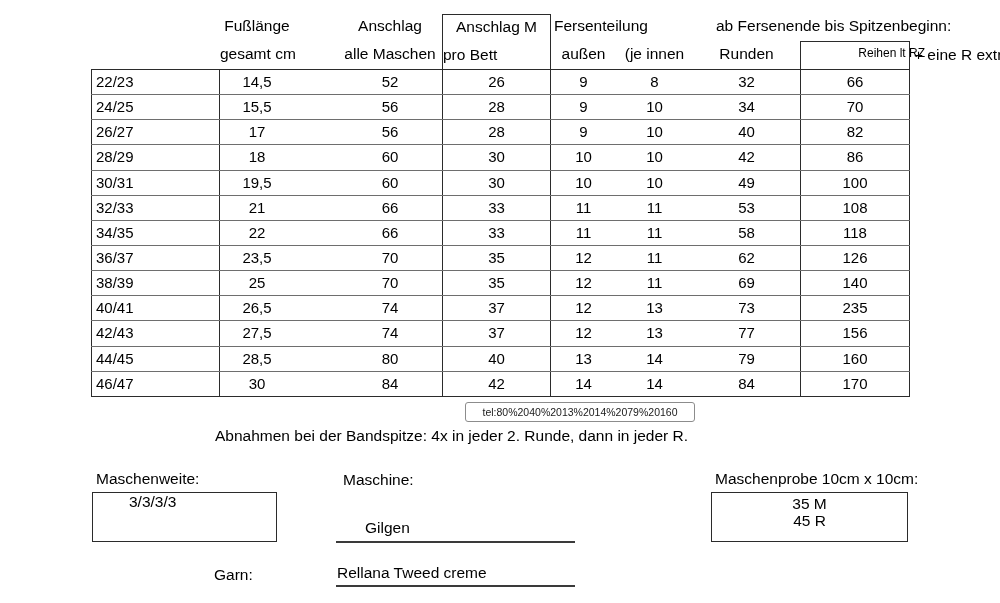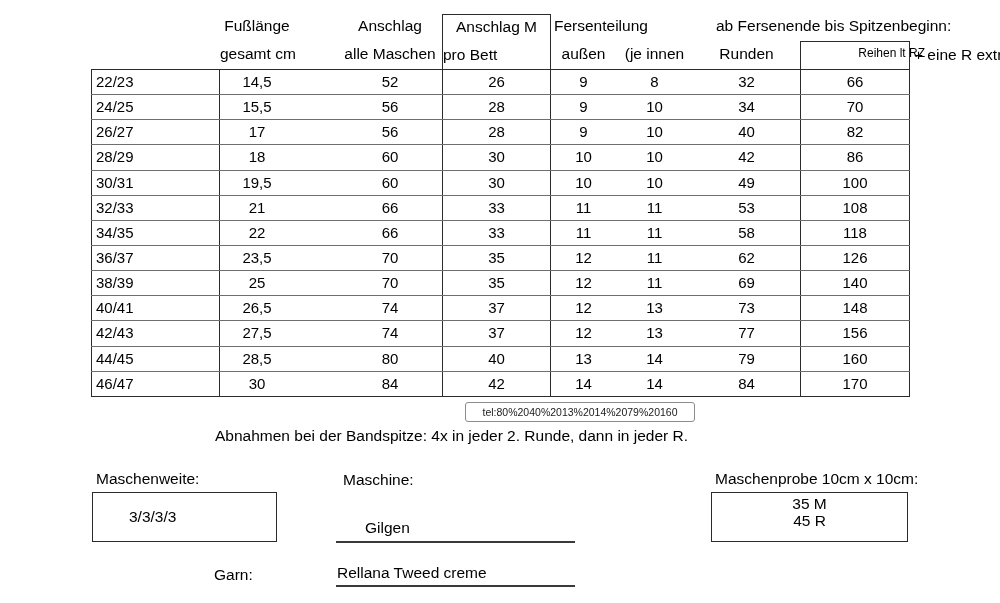--- a/index.html
+++ b/index.html
@@ -176,21 +176,21 @@
           <div class="tcell c7">140</div>
         </div>
         <div class="trow">
           <div class="tcell c0">40/41</div>
           <div class="tcell c1">26,5</div>
           <div class="tcell c2">74</div>
           <div class="tcell c3">37</div>
           <div class="tcell c4">12</div>
           <div class="tcell c5">13</div>
           <div class="tcell c6">73</div>
-          <div class="tcell c7">148</div>
+          <div class="tcell c7">235</div>
         </div>
         <div class="trow">
           <div class="tcell c0">42/43</div>
           <div class="tcell c1">27,5</div>
           <div class="tcell c2">74</div>
           <div class="tcell c3">37</div>
           <div class="tcell c4">12</div>
           <div class="tcell c5">13</div>
           <div class="tcell c6">77</div>
           <div class="tcell c7">156</div>
@@ -219,21 +219,21 @@
   </div>
 
   <div class="abs t15" style="left:866px;top:46px;">+ eine R extra</div>
 
   <div class="tooltip">tel:80%2040%2013%2014%2079%20160</div>
 
   <div class="abs t15" style="left:167px;top:427px;">Abnahmen bei der Bandspitze: 4x in jeder 2. Runde, dann in jeder R.</div>
 
   <div class="abs t15" style="left:48px;top:470px;">Maschenweite:</div>
   <div class="fieldbox" style="left:44px;top:492px;width:185px;height:50px;">
-    <div class="abs t15" style="left:36px;top:15px;text-align:center;">3/3/3/3</div>
+    <div class="abs t15" style="left:36px;top:0;text-align:center;">3/3/3/3</div>
   </div>
 
   <div class="abs t15" style="left:295px;top:471px;">Maschine:</div>
   <div class="abs t15" style="left:317px;top:519px;">Gilgen</div>
   <div class="underline" style="top:541px;"></div>
 
   <div class="abs t15" style="left:667px;top:470px;">Maschenprobe 10cm x 10cm:</div>
   <div class="fieldbox" style="left:663px;top:492px;width:197px;height:50px;">
     <div class="abs t15 center" style="left:0;top:3px;width:100%;line-height:16px;">35 M</div>
     <div class="abs t15 center" style="left:0;top:20px;width:100%;line-height:16px;">45 R</div>

